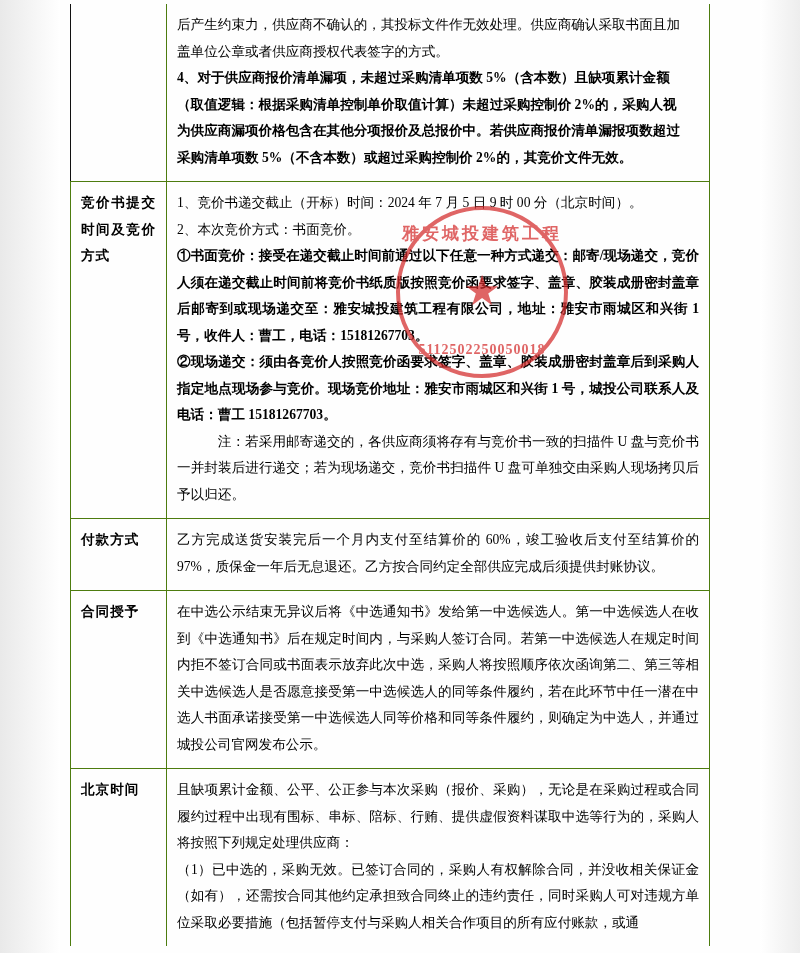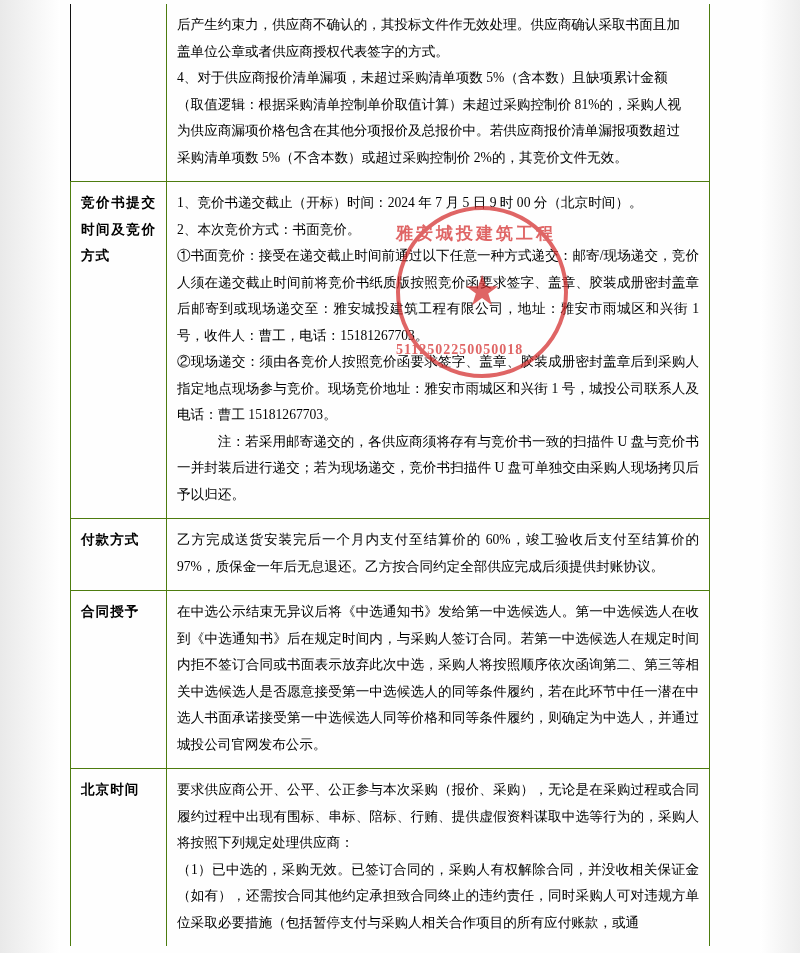--- a/index.html
+++ b/index.html
@@ -65,21 +65,21 @@
     line-height: 2.0;
     padding: 8px 4px;
   }
   .body-cell p {
     margin: 0 0 0 0;
     text-indent: 0;
   }
   .body-cell p.ind3 {
     text-indent: 3em;
   }
-  .bold { font-weight: normal; }
+  .bold { font-weight: bold; }
 
   
   .top-row .label-cell {
     border-left: 1px solid #111;
     border-top: none;
   }
   .top-row td {
     border-top: none;
   }
   .last-row td {
@@ -108,20 +108,21 @@
     top: 50%;
     transform: translate(-50%, -52%);
     color: #d42b2b;
     font-size: 42px;
     line-height: 1;
   }
   .seal-text-top, .seal-text-bottom {
     position: absolute;
     left: 0;
     width: 100%;
+    text-align: center;
     color: #d42b2b;
     font-family: "Liberation Serif", serif;
     font-weight: bold;
   }
   .seal-text-top {
     top: 16px;
     font-size: 17px;
     letter-spacing: 3px;
   }
   .seal-text-bottom {
@@ -140,21 +141,21 @@
       <col style="width:96px">
       <col>
     </colgroup>
     <tbody>
       <tr class="top-row">
         <td class="label-cell"></td>
         <td class="body-cell">
           <p>后产生约束力，供应商不确认的，其投标文件作无效处理。供应商确认采取书面且加</p>
           <p>盖单位公章或者供应商授权代表签字的方式。</p>
           <p class="bold">4、对于供应商报价清单漏项，未超过采购清单项数 5%（含本数）且缺项累计金额</p>
-          <p class="bold">（取值逻辑：根据采购清单控制单价取值计算）未超过采购控制价 81%的，采购人视</p>
+          <p class="bold">（取值逻辑：根据采购清单控制单价取值计算）未超过采购控制价 2%的，采购人视</p>
           <p class="bold">为供应商漏项价格包含在其他分项报价及总报价中。若供应商报价清单漏报项数超过</p>
           <p class="bold">采购清单项数 5%（不含本数）或超过采购控制价 2%的，其竞价文件无效。</p>
         </td>
       </tr>
 
       <tr>
         <td class="label-cell">竞价书提交时间及竞价方式</td>
         <td class="body-cell">
           <p>1、竞价书递交截止（开标）时间：2024 年 7 月 5 日 9 时 00 分（北京时间）。</p>
           <p>2、本次竞价方式：书面竞价。</p>
@@ -174,21 +175,21 @@
       <tr>
         <td class="label-cell">合同授予</td>
         <td class="body-cell">
           <p>在中选公示结束无异议后将《中选通知书》发给第一中选候选人。第一中选候选人在收到《中选通知书》后在规定时间内，与采购人签订合同。若第一中选候选人在规定时间内拒不签订合同或书面表示放弃此次中选，采购人将按照顺序依次函询第二、第三等相关中选候选人是否愿意接受第一中选候选人的同等条件履约，若在此环节中任一潜在中选人书面承诺接受第一中选候选人同等价格和同等条件履约，则确定为中选人，并通过城投公司官网发布公示。</p>
         </td>
       </tr>
 
       <tr class="last-row">
         <td class="label-cell">北京时间</td>
         <td class="body-cell">
-          <p>要求供应商公开、公平、公正参与本次采购（报价、采购），无论是在采购过程或合同履约过程中出现有围标、串标、陪标、行贿、提供虚假资料谋取中选等行为的，采购人将按照下列规定处理供应商：</p>
+          <p>且缺项累计金额、公平、公正参与本次采购（报价、采购），无论是在采购过程或合同履约过程中出现有围标、串标、陪标、行贿、提供虚假资料谋取中选等行为的，采购人将按照下列规定处理供应商：</p>
           <p>（1）已中选的，采购无效。已签订合同的，采购人有权解除合同，并没收相关保证金（如有），还需按合同其他约定承担致合同终止的违约责任，同时采购人可对违规方单位采取必要措施（包括暂停支付与采购人相关合作项目的所有应付账款，或通</p>
         </td>
       </tr>
     </tbody>
   </table>
 
   <div class="seal">
     <div class="seal-ring"></div>
     <div class="seal-text-top">雅安城投建筑工程</div>
     <div class="seal-star">★</div>

